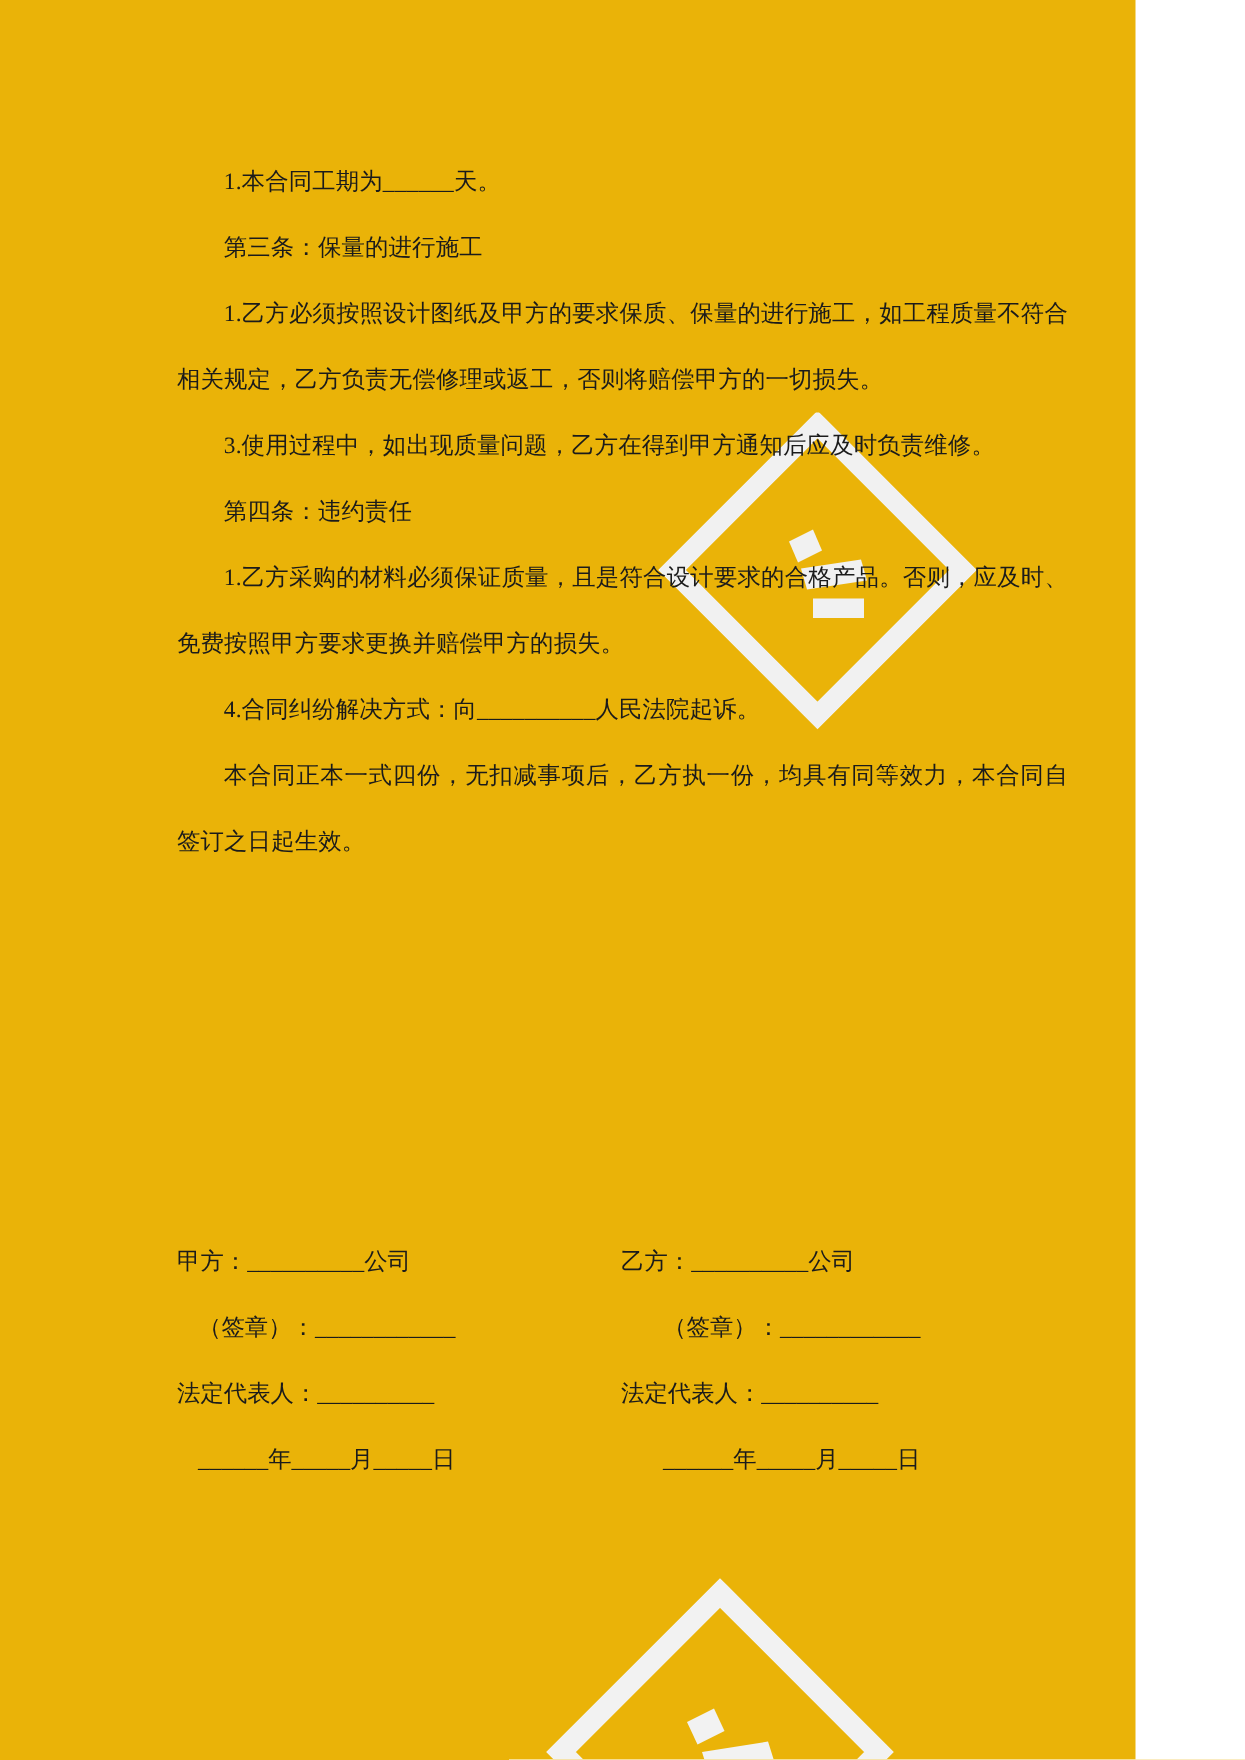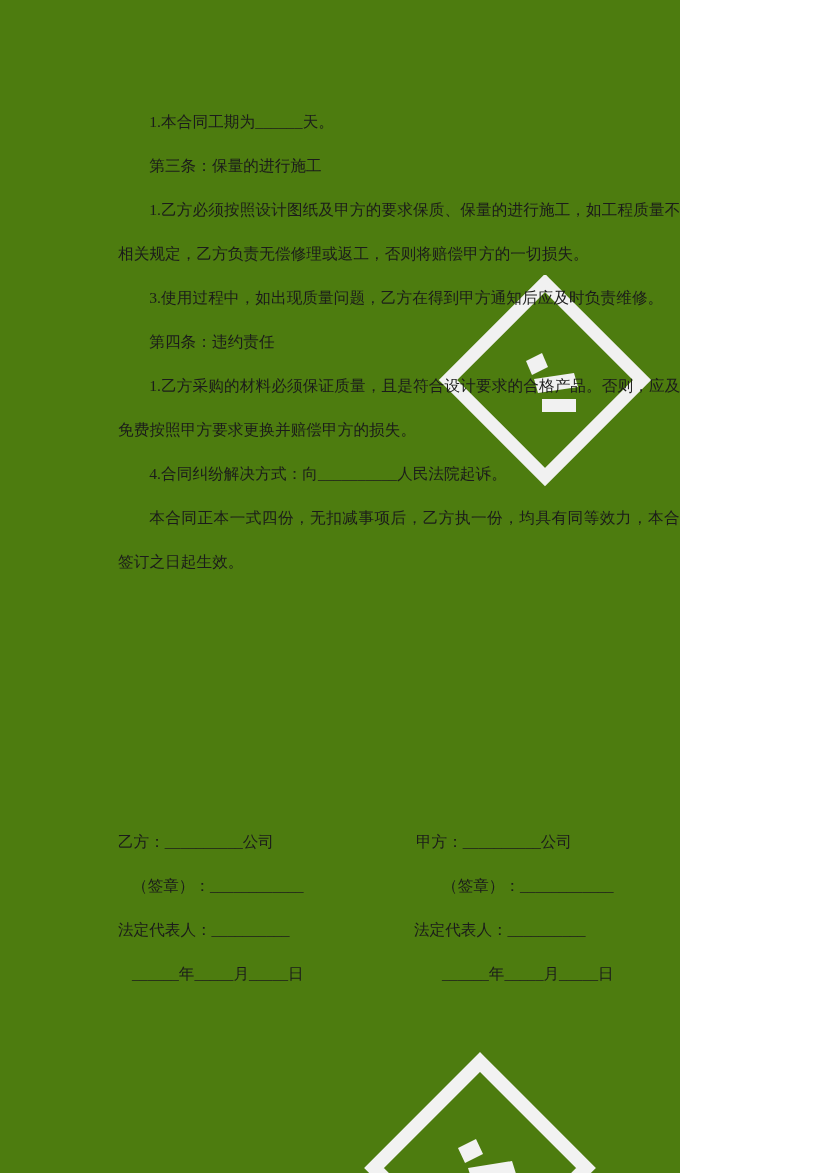--- a/index.html
+++ b/index.html
@@ -5,23 +5,23 @@
   html, body {
     margin: 0;
     padding: 0;
     background: #ffffff;
   }
   body {
     font-family: "Liberation Serif", "DejaVu Serif", serif;
   }
   #page {
     position: relative;
-    width: 680px;
+    width: 757px;
     height: 1173px;
-    background: #4d7c0f;
+    background: #eab308;
     overflow: hidden;
     box-sizing: border-box;
   }
 
   
   .wm {
     position: absolute;
     pointer-events: none;
     opacity: 1;
   }
@@ -111,22 +111,22 @@
     <p class="para indent last-line-left">3.使用过程中，如出现质量问题，乙方在得到甲方通知后应及时负责维修。</p>
     <p class="para indent last-line-left">第四条：违约责任</p>
     <p class="para indent">1.乙方采购的材料必须保证质量，且是符合设计要求的合格产品。否则，应及时、免费按照甲方要求更换并赔偿甲方的损失。</p>
     <p class="para indent last-line-left">4.合同纠纷解决方式：向__________人民法院起诉。</p>
     <p class="para indent">本合同正本一式四份，无扣减事项后，乙方执一份，均具有同等效力，本合同自签订之日起生效。</p>
   </div>
 
   <div id="sig">
 
     <div class="sig-row">
+      <div class="sig-col left pad1">甲方：__________公司</div>
       <div class="sig-col right pad1">乙方：__________公司</div>
-      <div class="sig-col left pad1">甲方：__________公司</div>
     </div>
 
     <div class="sig-row">
       <div class="sig-col left pad2">（签章）：____________</div>
       <div class="sig-col right pad2">（签章）：____________</div>
     </div>
 
     <div class="sig-row">
       <div class="sig-col left pad1">法定代表人：__________</div>
       <div class="sig-col right pad1">法定代表人：__________</div>

